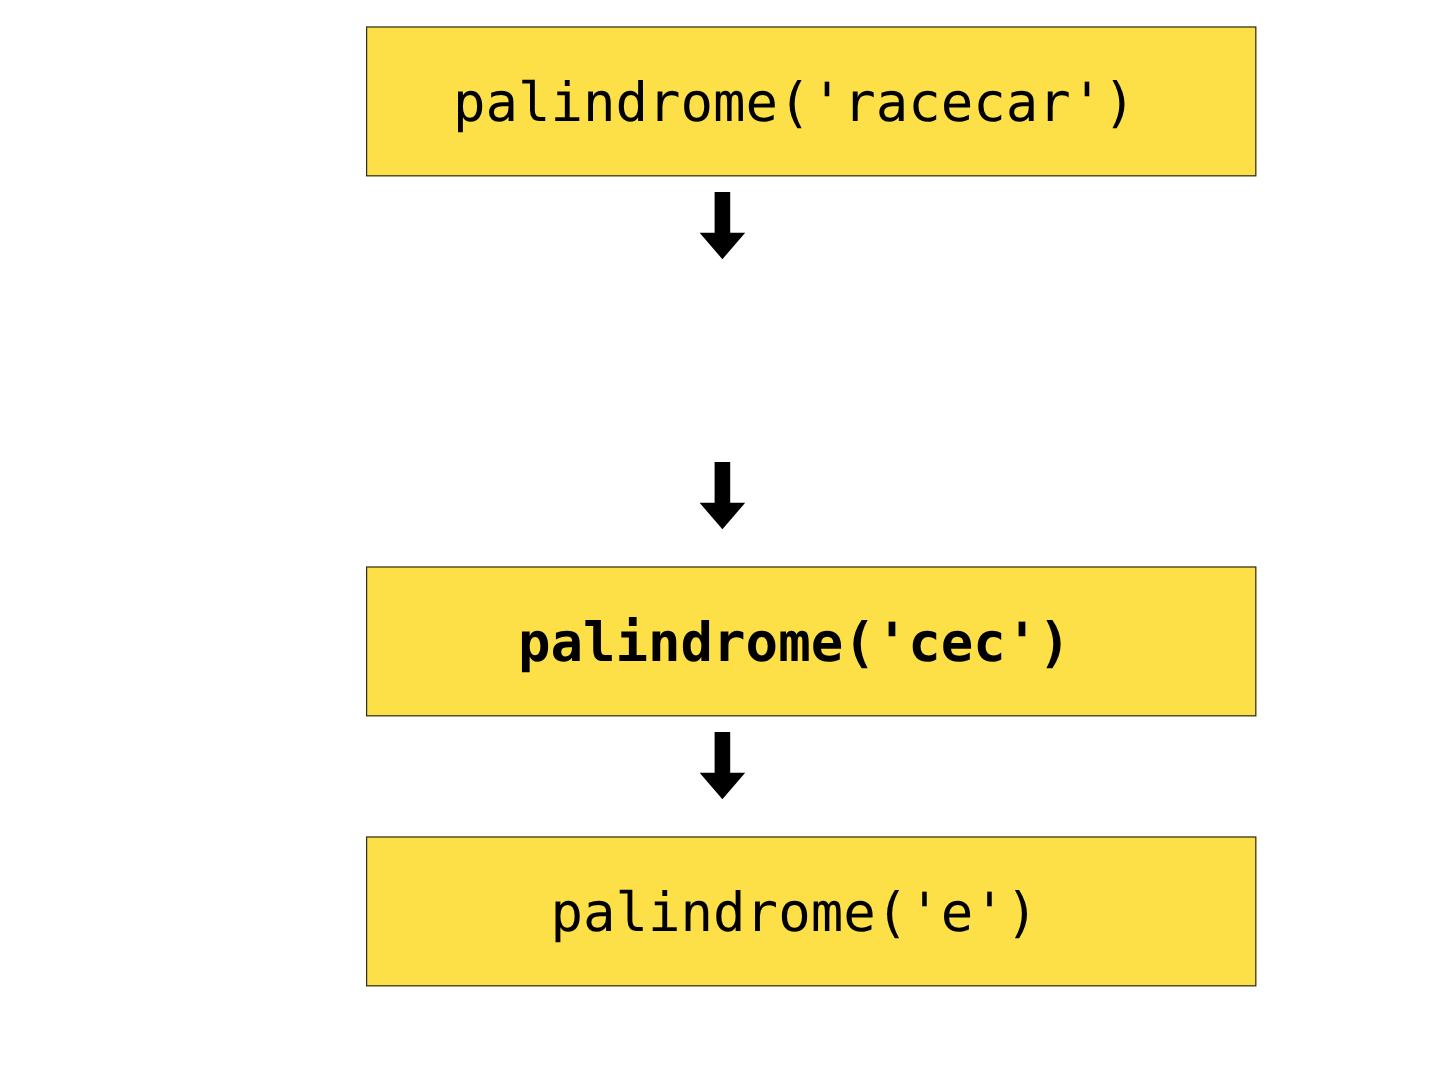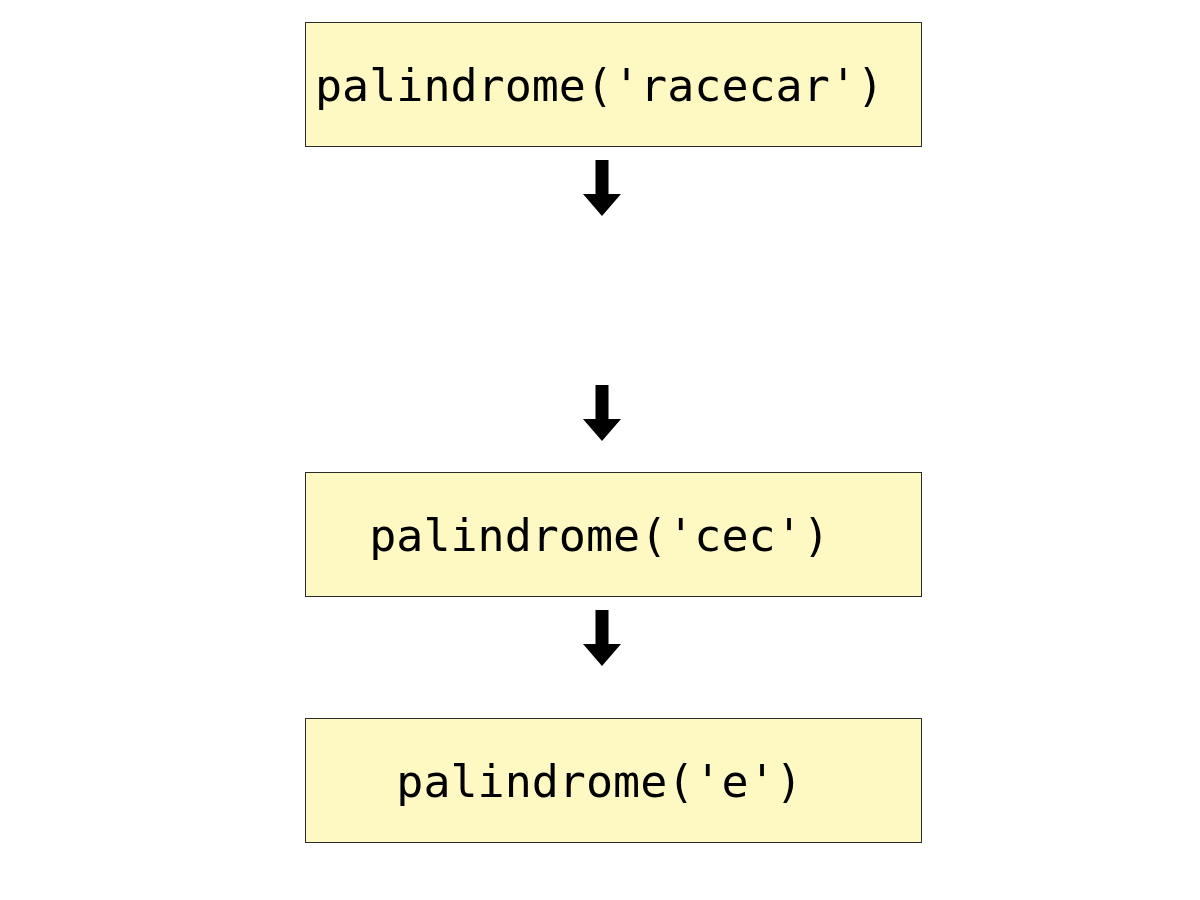--- a/index.html
+++ b/index.html
@@ -18,25 +18,25 @@
   #flow-canvas {
     position: relative;
     width: 1200px;
     height: 900px;
     background: #ffffff;
   }
 
   .flow-node {
     position: absolute;
     left: 305px;
-    width: 617px;
+    width: 742px;
     height: 125px;
     box-sizing: border-box;
     border: 1.6px solid #2b2b2b;
-    background: #fef9c3;
+    background: #fde047;
     display: flex;
     align-items: center;
     justify-content: center;
   }
 
   .flow-node-label {
     font-family: "DejaVu Sans Mono", "Liberation Mono", monospace;
     font-size: 45px;
     line-height: 1;
     color: #000000;
@@ -55,22 +55,22 @@
   }
   .flow-arrow svg {
     display: block;
     width: 38px;
     height: 56px;
   }
 
   
   .node-0 { top: 22px; }
   .node-1 { top: 247px; }
-  .node-2 { top: 472px; }
-  .node-3 { top: 697px; margin-top: 21px; }
+  .node-2 { top: 472px; font-weight: bold; }
+  .node-3 { top: 697px; }
 
   .arrow-0 { top: 160px; }
   .arrow-1 { top: 385px; }
   .arrow-2 { top: 610px; }
 </style>
 </head>
 <body>
 
 <div id="flow-canvas">
 

